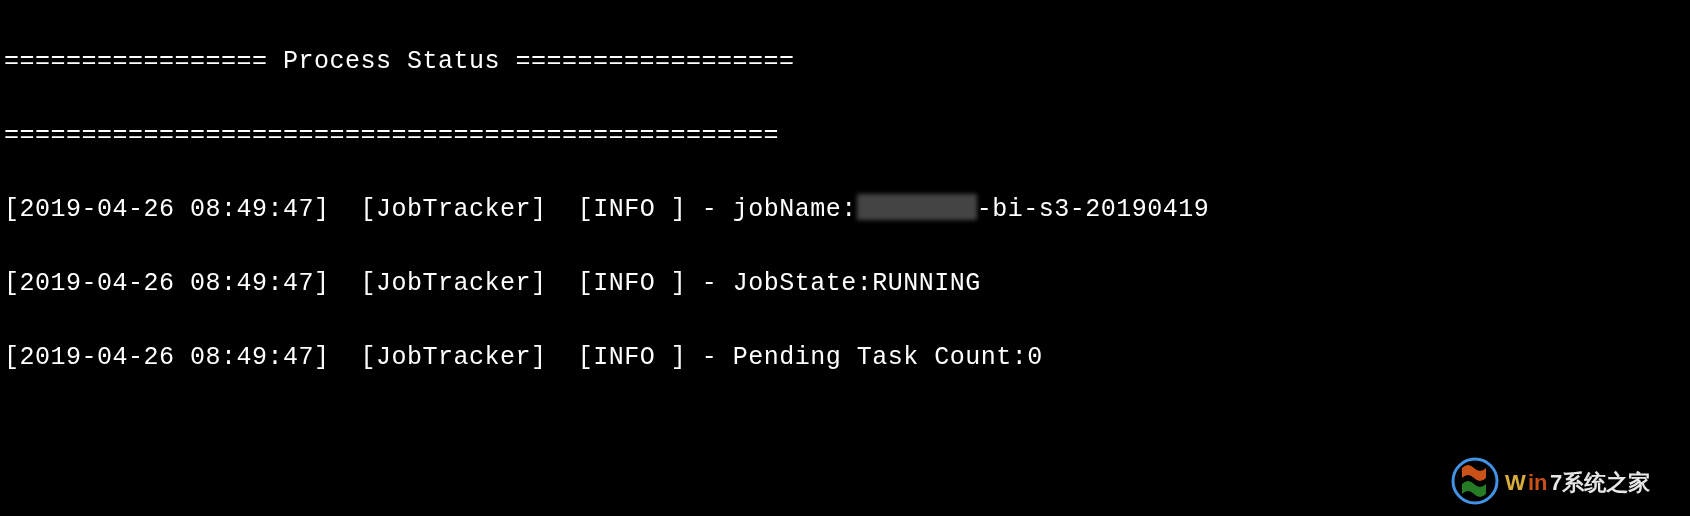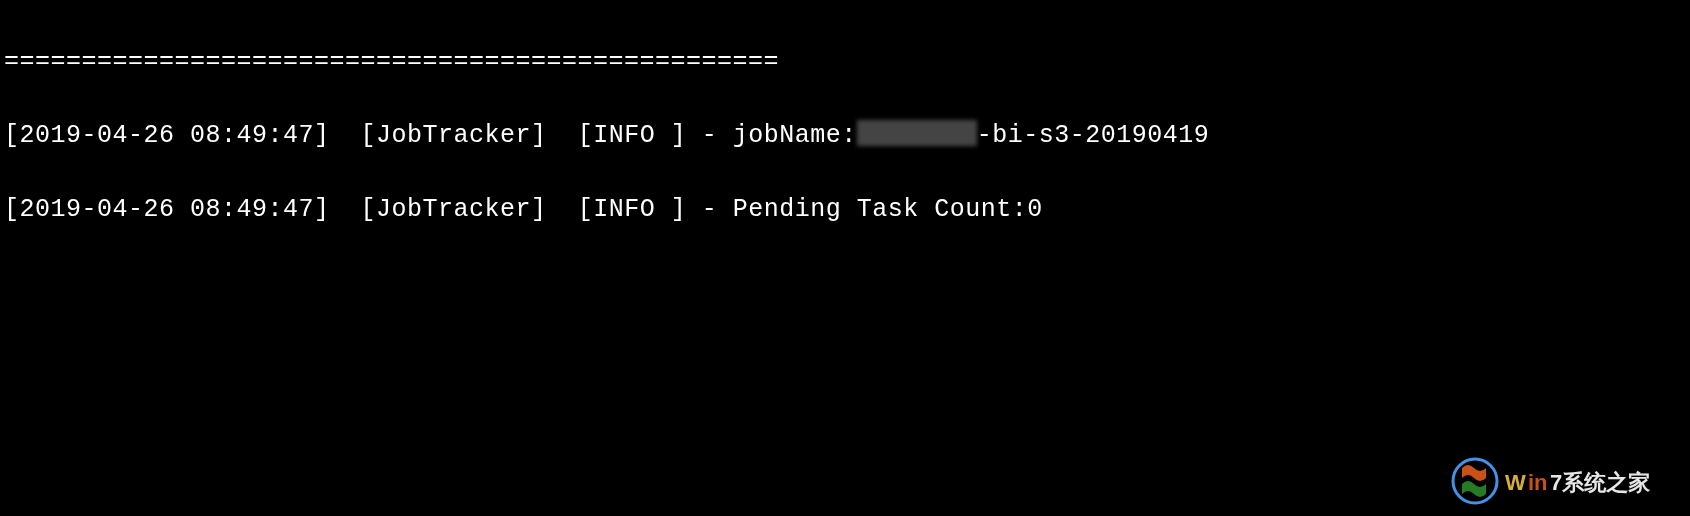--- a/index.html
+++ b/index.html
@@ -34,22 +34,24 @@
     right: 10px;
     bottom: 10px;
     opacity: 0.9;
   }
   .watermark svg { display: block; }
 </style>
 </head>
 <body>
 
 <div class="terminal">
+<div>================= Process Status ==================</div>
 <div>==================================================</div>
 <div><span>[2019-04-26 08:49:47]</span>  <span>[JobTracker]</span>  <span>[INFO ]</span><span> - </span><span>jobName:</span><span class="censor"></span><span>-bi-s3-20190419</span></div>
+<div><span>[2019-04-26 08:49:47]</span>  <span>[JobTracker]</span>  <span>[INFO ]</span><span> - </span><span>JobState:RUNNING</span></div>
 <div><span>[2019-04-26 08:49:47]</span>  <span>[JobTracker]</span>  <span>[INFO ]</span><span> - </span><span>Pending Task Count:0</span></div>
 
 
 
 
 
 </div>
 
 <div class="watermark">
   <svg width="230" height="50">

